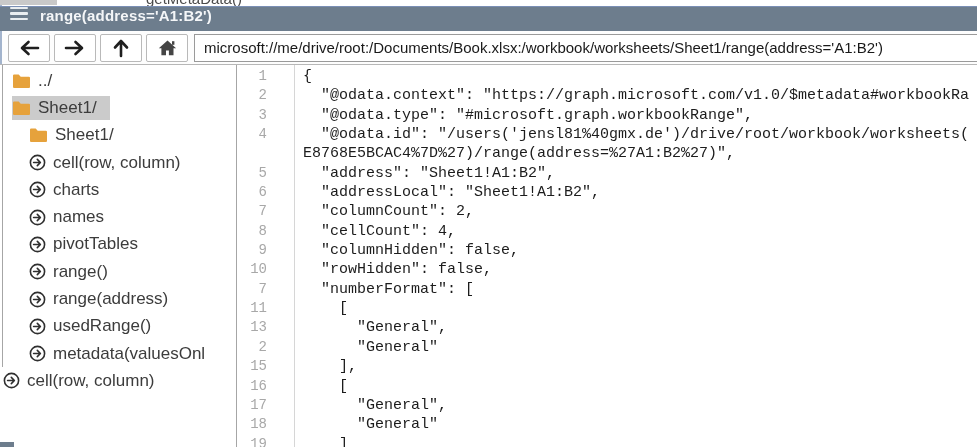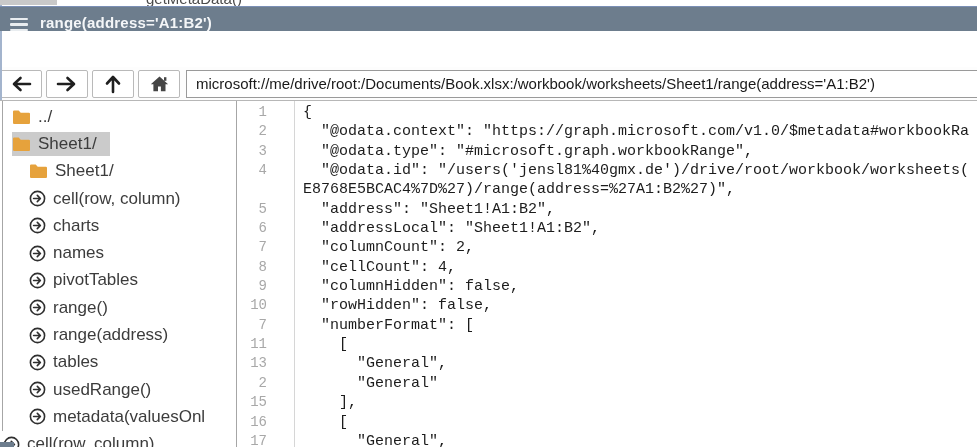--- a/index.html
+++ b/index.html
@@ -7,27 +7,27 @@
           font-family:"Liberation Sans",sans-serif;}
   .left-edge{position:absolute;left:0;top:5px;width:2px;height:442px;background:#a3b4cd;z-index:1;}
 
   
   .sliver{position:relative;height:6px;background:#fff;overflow:hidden;}
   .frag-bar{position:absolute;left:0;top:0;width:57px;height:5px;background:#c9c9c9;}
   .frag-text{position:absolute;left:146px;top:-10px;font-size:15px;color:#4a4a4a;}
 
   
   .titlebar{position:relative;height:25px;background:#6d7d8d;border-top:1px solid #7a8fb5;
-            display:flex;align-items:flex-end;box-sizing:border-box;z-index:2;}
+            display:flex;align-items:flex-start;box-sizing:border-box;z-index:2;}
   .hamburger{margin-left:10px;width:18px;display:flex;flex-direction:column;gap:3px;cursor:pointer;}
   .hamburger i{display:block;height:2.4px;background:#e9edf0;border-radius:1px;}
   .win-title{margin-left:12px;font-size:15px;font-weight:bold;color:#f4f6f8;letter-spacing:.2px;}
 
   
-  .toolbar{height:33px;display:flex;align-items:center;background:#fdfdfd;padding-left:0;box-sizing:border-box;margin-top:36px;}
+  .toolbar{height:33px;display:flex;align-items:center;background:#fdfdfd;padding-left:8px;box-sizing:border-box;}
   .nav-btn{width:42px;height:28px;border:1px solid #b9b9b9;border-radius:2px;background:#fff;
            margin-right:4px;display:flex;align-items:center;justify-content:center;padding:0;cursor:pointer;}
   .address{flex:1;height:28px;border:1px solid #9a9a9a;border-right:none;margin-left:2px;
            font-size:15px;color:#191919;padding:0 0 0 9px;box-sizing:border-box;
            font-family:"Liberation Sans",sans-serif;background:#fff;outline:none;}
 
   
   .main{height:383px;display:flex;border-top:1px solid #b7b7b7;box-sizing:border-box;background:#fff;position:relative;z-index:2;}
   .sidebar{width:237px;flex:none;border-right:1px solid #a6a6a6;box-sizing:border-box;background:#fff;overflow:hidden;}
   .tree-panel{margin-left:2px;border-left:1px solid #a6a6a6;padding-top:2px;}
@@ -197,31 +197,20 @@
           </div>
           <div class="tree-item lv1">
             <span class="tree-inner">
               <span class="tree-icon">
                 <svg width="17" height="17" viewBox="0 0 17 17">
                   <circle cx="8.5" cy="8.5" r="7.1" fill="none" stroke="#2f2f2f" stroke-width="1.6"></circle>
                   <path d="M4.6 8.5 H11 M8.3 5.4 l3.1 3.1 -3.1 3.1" fill="none" stroke="#2f2f2f" stroke-width="1.6" stroke-linecap="round" stroke-linejoin="round"></path>
                 </svg>
               </span>
               <span>range(address)</span>
-            </span>
-          </div>
-          <div class="tree-item lv1">
-            <span class="tree-inner">
-              <span class="tree-icon">
-                <svg width="17" height="17" viewBox="0 0 17 17">
-                  <circle cx="8.5" cy="8.5" r="7.1" fill="none" stroke="#2f2f2f" stroke-width="1.6"></circle>
-                  <path d="M4.6 8.5 H11 M8.3 5.4 l3.1 3.1 -3.1 3.1" fill="none" stroke="#2f2f2f" stroke-width="1.6" stroke-linecap="round" stroke-linejoin="round"></path>
-                </svg>
-              </span>
-              <span>tables</span>
             </span>
           </div>
           <div class="tree-item lv1">
             <span class="tree-inner">
               <span class="tree-icon">
                 <svg width="17" height="17" viewBox="0 0 17 17">
                   <circle cx="8.5" cy="8.5" r="7.1" fill="none" stroke="#2f2f2f" stroke-width="1.6"></circle>
                   <path d="M4.6 8.5 H11 M8.3 5.4 l3.1 3.1 -3.1 3.1" fill="none" stroke="#2f2f2f" stroke-width="1.6" stroke-linecap="round" stroke-linejoin="round"></path>
                 </svg>
               </span>

